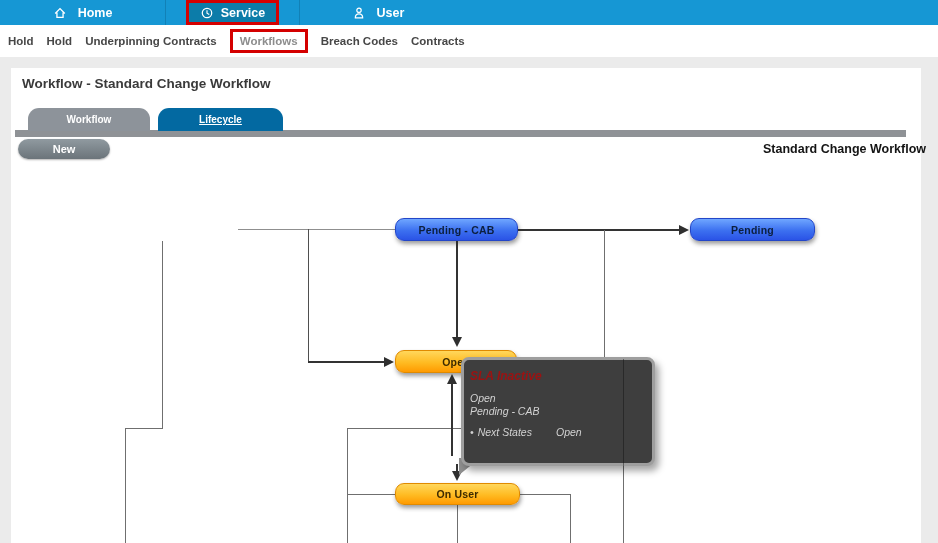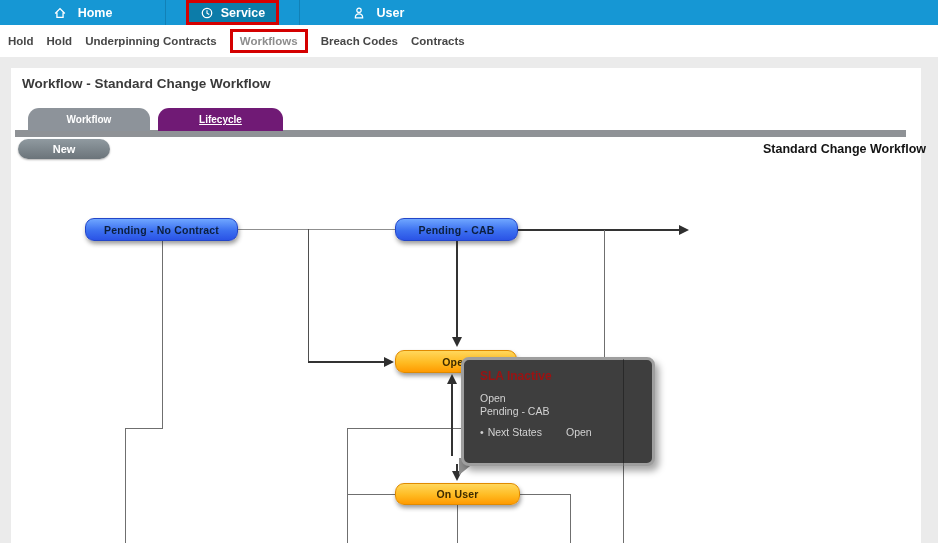--- a/index.html
+++ b/index.html
@@ -20,21 +20,21 @@
     align-items:center;gap:13px;padding-left:8px;box-sizing:border-box;font-size:11.5px;font-weight:bold;color:#474747;z-index:19;}
   .subnav-item{white-space:nowrap;cursor:default;}
   .subnav-item.selected{color:#8d8d8d;border:3px solid #d40000;padding:3px 7px;}
 
   
   .card{position:absolute;left:11px;top:68px;width:910px;height:475px;background:#fff;}
   .page-title{position:absolute;left:22px;top:76px;font-size:13.5px;font-weight:bold;color:#3a3a3a;z-index:5;}
   .tab{position:absolute;top:108px;height:23px;border-radius:11px 11px 0 0;color:#fff;font-weight:bold;
     font-size:10px;display:flex;align-items:center;justify-content:center;z-index:6;text-align:right;}
   .tab.active{background:#8d939a;}
-  .tab.inactive{background:#701a75;text-decoration:underline;}
+  .tab.inactive{background:#0369a1;text-decoration:underline;}
   .graybar{position:absolute;left:15px;top:130px;width:891px;height:7px;background:#8f9296;z-index:5;}
   .new-btn{position:absolute;left:18px;top:139px;width:92px;height:20px;border-radius:10px;
     background:linear-gradient(180deg,#909aa0,#6b747a);color:#fff;font-weight:bold;font-size:11px;
     display:flex;align-items:center;justify-content:center;z-index:6;box-shadow:0 1px 2px rgba(0,0,0,0.3);cursor:pointer;}
   .wf-name{position:absolute;right:12px;top:142px;font-size:12.5px;font-weight:bold;color:#141414;z-index:6;}
 
   
   .diagram{position:absolute;left:0;top:0;width:938px;height:543px;z-index:7;}
   .edge{position:absolute;background:#6f6f6f;z-index:1;}
   .ah{position:absolute;width:0;height:0;z-index:2;}
@@ -42,21 +42,21 @@
   .ah.down{border-left:5px solid transparent;border-right:5px solid transparent;border-top:10px solid #2f2f2f;}
   .ah.up{border-left:5px solid transparent;border-right:5px solid transparent;border-bottom:10px solid #2f2f2f;}
   .node{position:absolute;z-index:3;border-radius:9px;display:flex;align-items:center;justify-content:center;
     font-size:10.5px;font-weight:bold;letter-spacing:0.2px;box-shadow:1px 3px 4px rgba(40,40,40,0.45);box-sizing:border-box;cursor:move;}
   .node.blue{background:linear-gradient(180deg,#6fa6ff 0%,#3c70f0 55%,#2a53e6 100%);color:#0c1f3e;border:1px solid #2346c8;}
   .node.orange{background:linear-gradient(180deg,#ffd75c 0%,#ffbb22 55%,#ff9a00 100%);color:#3c2a00;border:1px solid #e08a00;}
 
   
   .tooltip{position:absolute;left:461px;top:357px;width:194px;height:109px;background:#3e3e3e;
     border:3px solid #9e9e9e;border-radius:8px;box-sizing:border-box;z-index:10;
-    box-shadow:4px 5px 7px rgba(0,0,0,0.35);padding:9px 8px 0 16px;color:#d2d2d2;font-size:10.5px;}
+    box-shadow:4px 5px 7px rgba(0,0,0,0.35);padding:9px 8px 0 6px;color:#d2d2d2;font-size:10.5px;font-style:italic;}
   .tooltip-tail{position:absolute;left:459px;top:458px;width:0;height:0;
     border-top:17px solid #8f8f8f;border-right:21px solid transparent;z-index:9;}
   .tt-title{color:#9c1212;font-weight:bold;font-size:12px;margin-bottom:9px;}
   .tt-row{display:flex;margin-bottom:8px;line-height:13px;}
   .tt-label{width:86px;flex:none;}
   .tt-bullet{margin-right:4px;}
 </style>
 </head>
 <body>
 
@@ -142,20 +142,20 @@
     <div class="edge" style="left: 457px; top: 505px; width: 1px; height: 38px;"></div>
     <div class="edge" style="left: 623px; top: 466px; width: 1px; height: 77px;"></div>
     <div class="edge" style="left: 623px; top: 359px; width: 1px; height: 107px; background: rgba(15, 15, 15, 0.45); z-index: 12;"></div>
     <div class="edge" style="left: 451px; top: 380px; width: 2px; height: 76px; background: rgb(51, 51, 51);"></div>
     <div class="edge" style="left: 456px; top: 464px; width: 2px; height: 9px; background: rgb(51, 51, 51);"></div>
     <div class="ah right" style="left: 384px; top: 357px;"></div>
     <div class="ah right" style="left: 679px; top: 225px;"></div>
     <div class="ah down" style="left: 452px; top: 337px;"></div>
     <div class="ah up" style="left: 447px; top: 374px;"></div>
     <div class="ah down" style="left: 452px; top: 471px;"></div>
-    <div class="node blue" style="left: 85px; top: 218px; width: 153px; height: 23px;">Pending - No Contract</div>
     <div class="node blue" style="left: 395px; top: 218px; width: 123px; height: 23px;">Pending - CAB</div>
+    <div class="node blue" style="left: 690px; top: 218px; width: 125px; height: 23px;">Pending</div>
     <div class="node orange" style="left: 395px; top: 350px; width: 122px; height: 23px;">Open</div>
     <div class="node orange" style="left: 395px; top: 483px; width: 125px; height: 22px;">On User</div>
   </div>
 
 <div class="tab active" style="left: 28px; width: 122px;">Workflow</div>
 <div class="tab inactive" style="left: 158px; width: 125px;">Lifecycle</div>
 
 </body></html>

